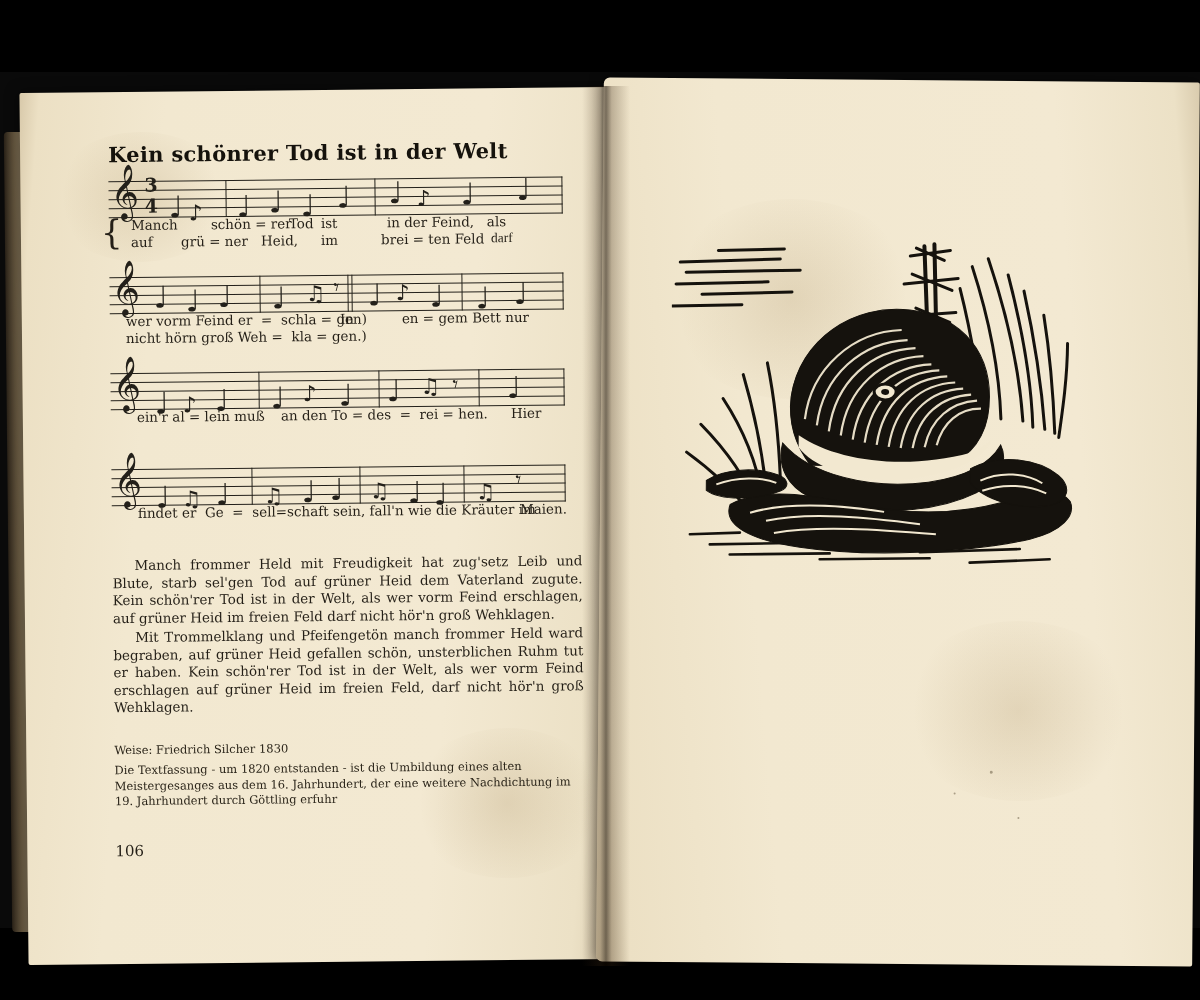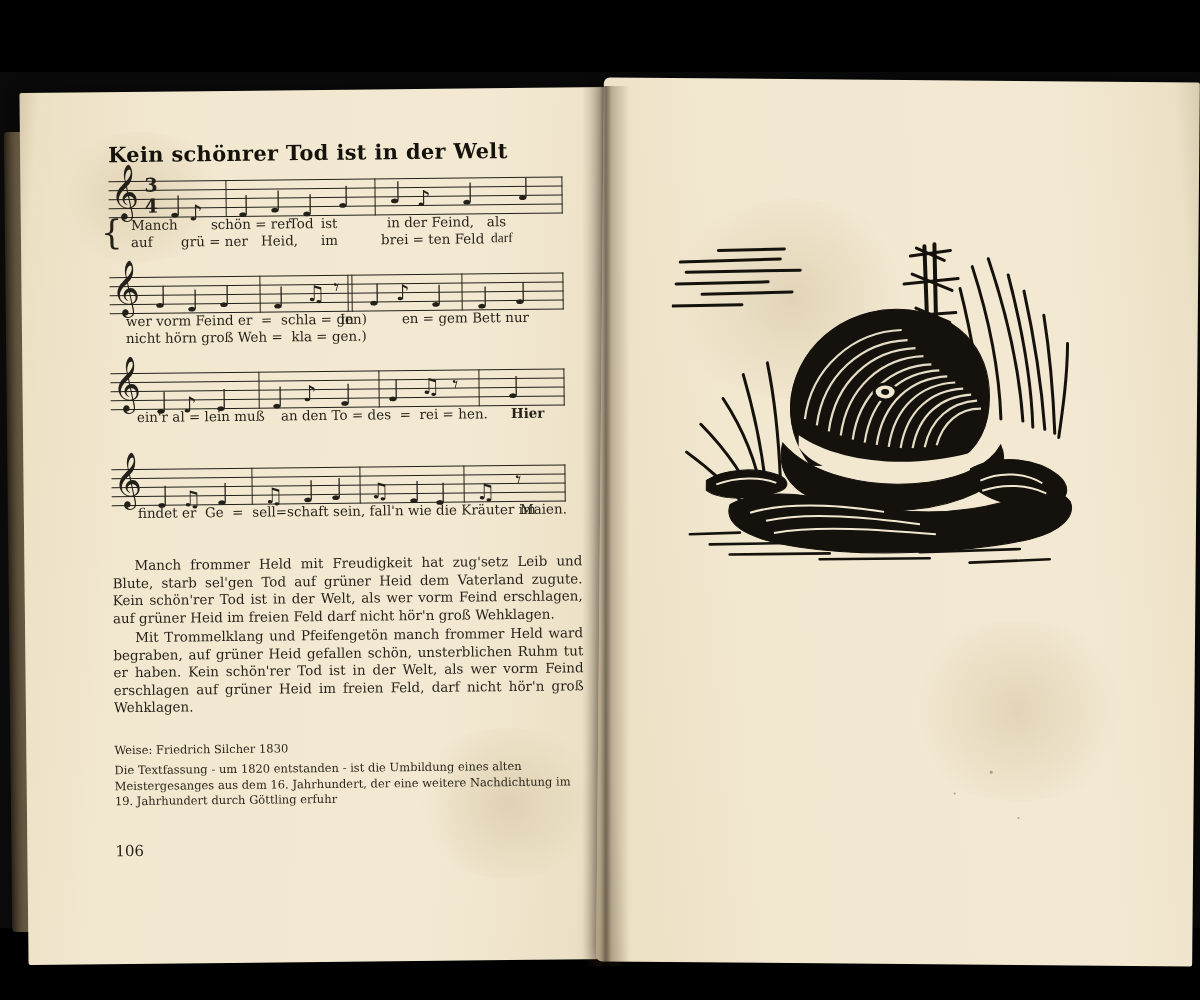--- a/index.html
+++ b/index.html
@@ -346,21 +346,21 @@
             <span class="note" style="left:192px; top:12px; font-size:22px;">♪</span>
             <span class="note" style="left:228px; top:14px;">♩</span>
             <span class="note" style="left:276px; top:10px;">♩</span>
             <span class="note" style="left:310px; top:6px; font-size:22px;">♫</span>
             <span class="rest" style="left:342px; top:8px;">𝄾</span>
             <span class="note" style="left:396px; top:8px;">♩</span>
           </div>
           <div class="lyric-row">
             <span class="lyric" style="left:26px;">ein'r al = lein muß</span>
             <span class="lyric" style="left:170px;">an den To = des  =  rei = hen.</span>
-            <span class="lyric" style="left:400px;font-weight:bold;">Hier</span>
+            <span class="lyric" style="left:400px;">Hier</span>
           </div>
           <div class="lyric-row"></div>
         </div>
 
         <div class="stave-block" style="margin-top:22px;">
           <div class="stave">
             <div class="line l1"></div>
               <div class="line l2"></div>
               <div class="line l3"></div>
               <div class="line l4"></div>

